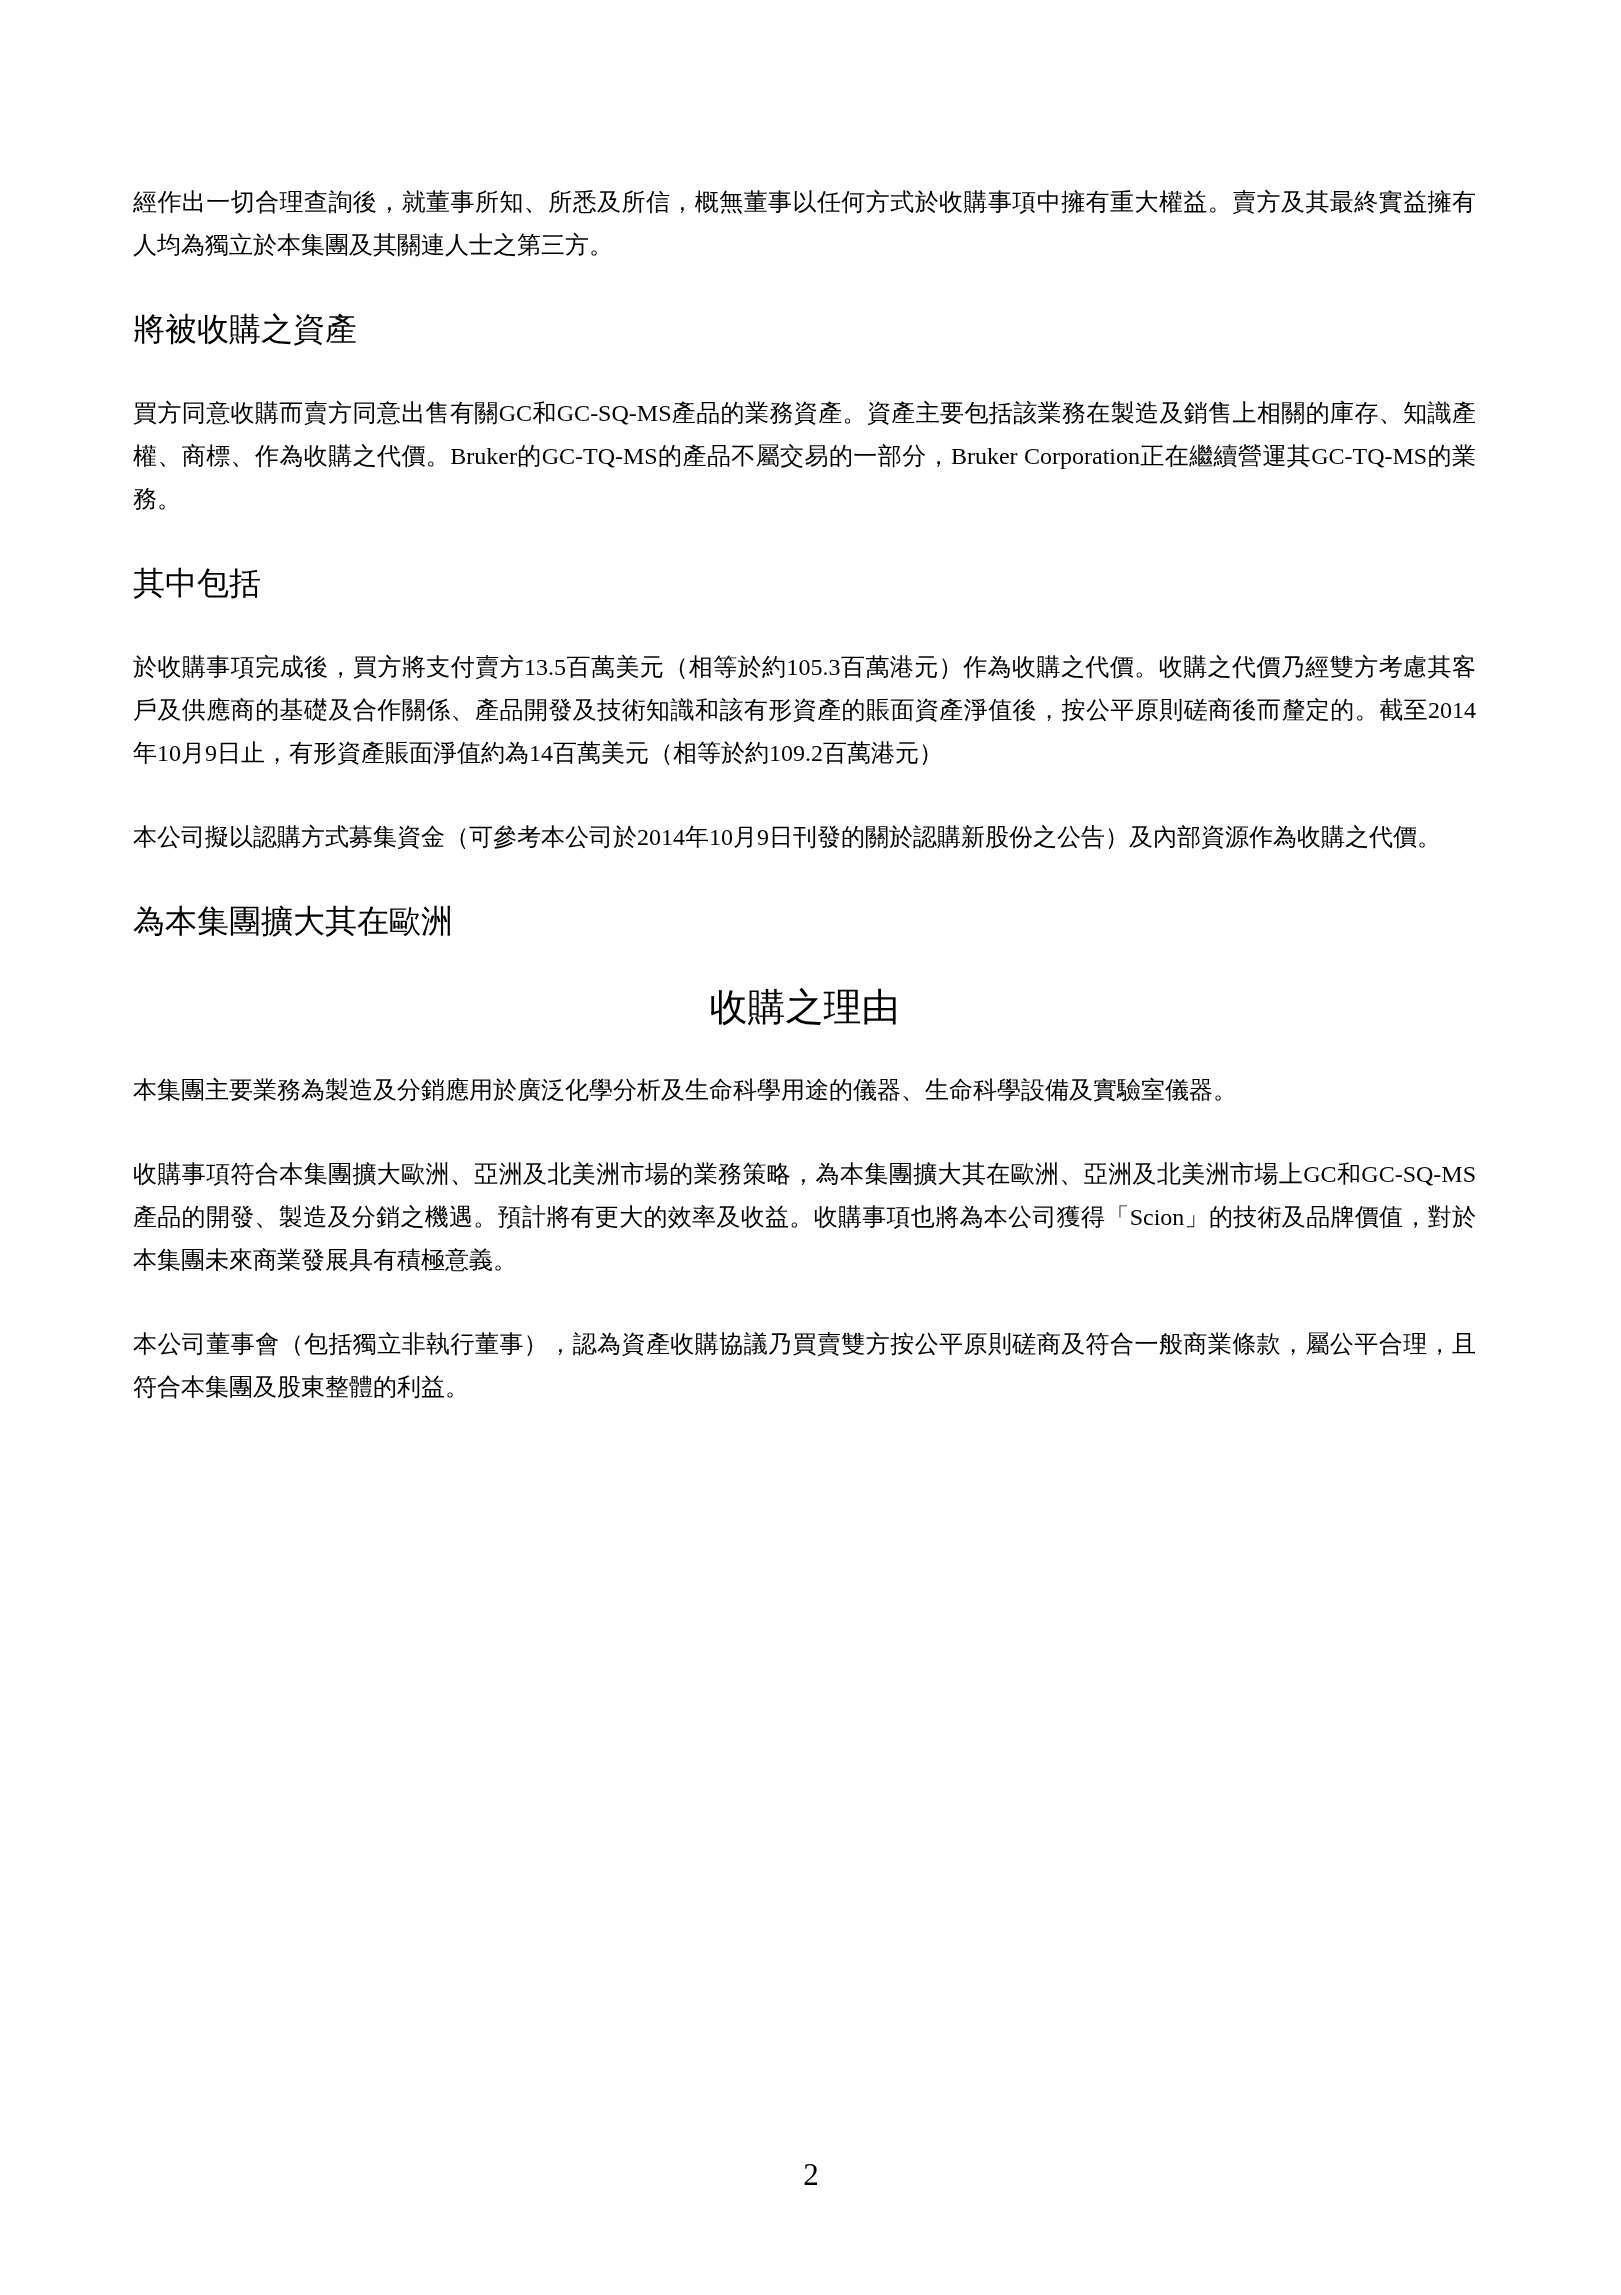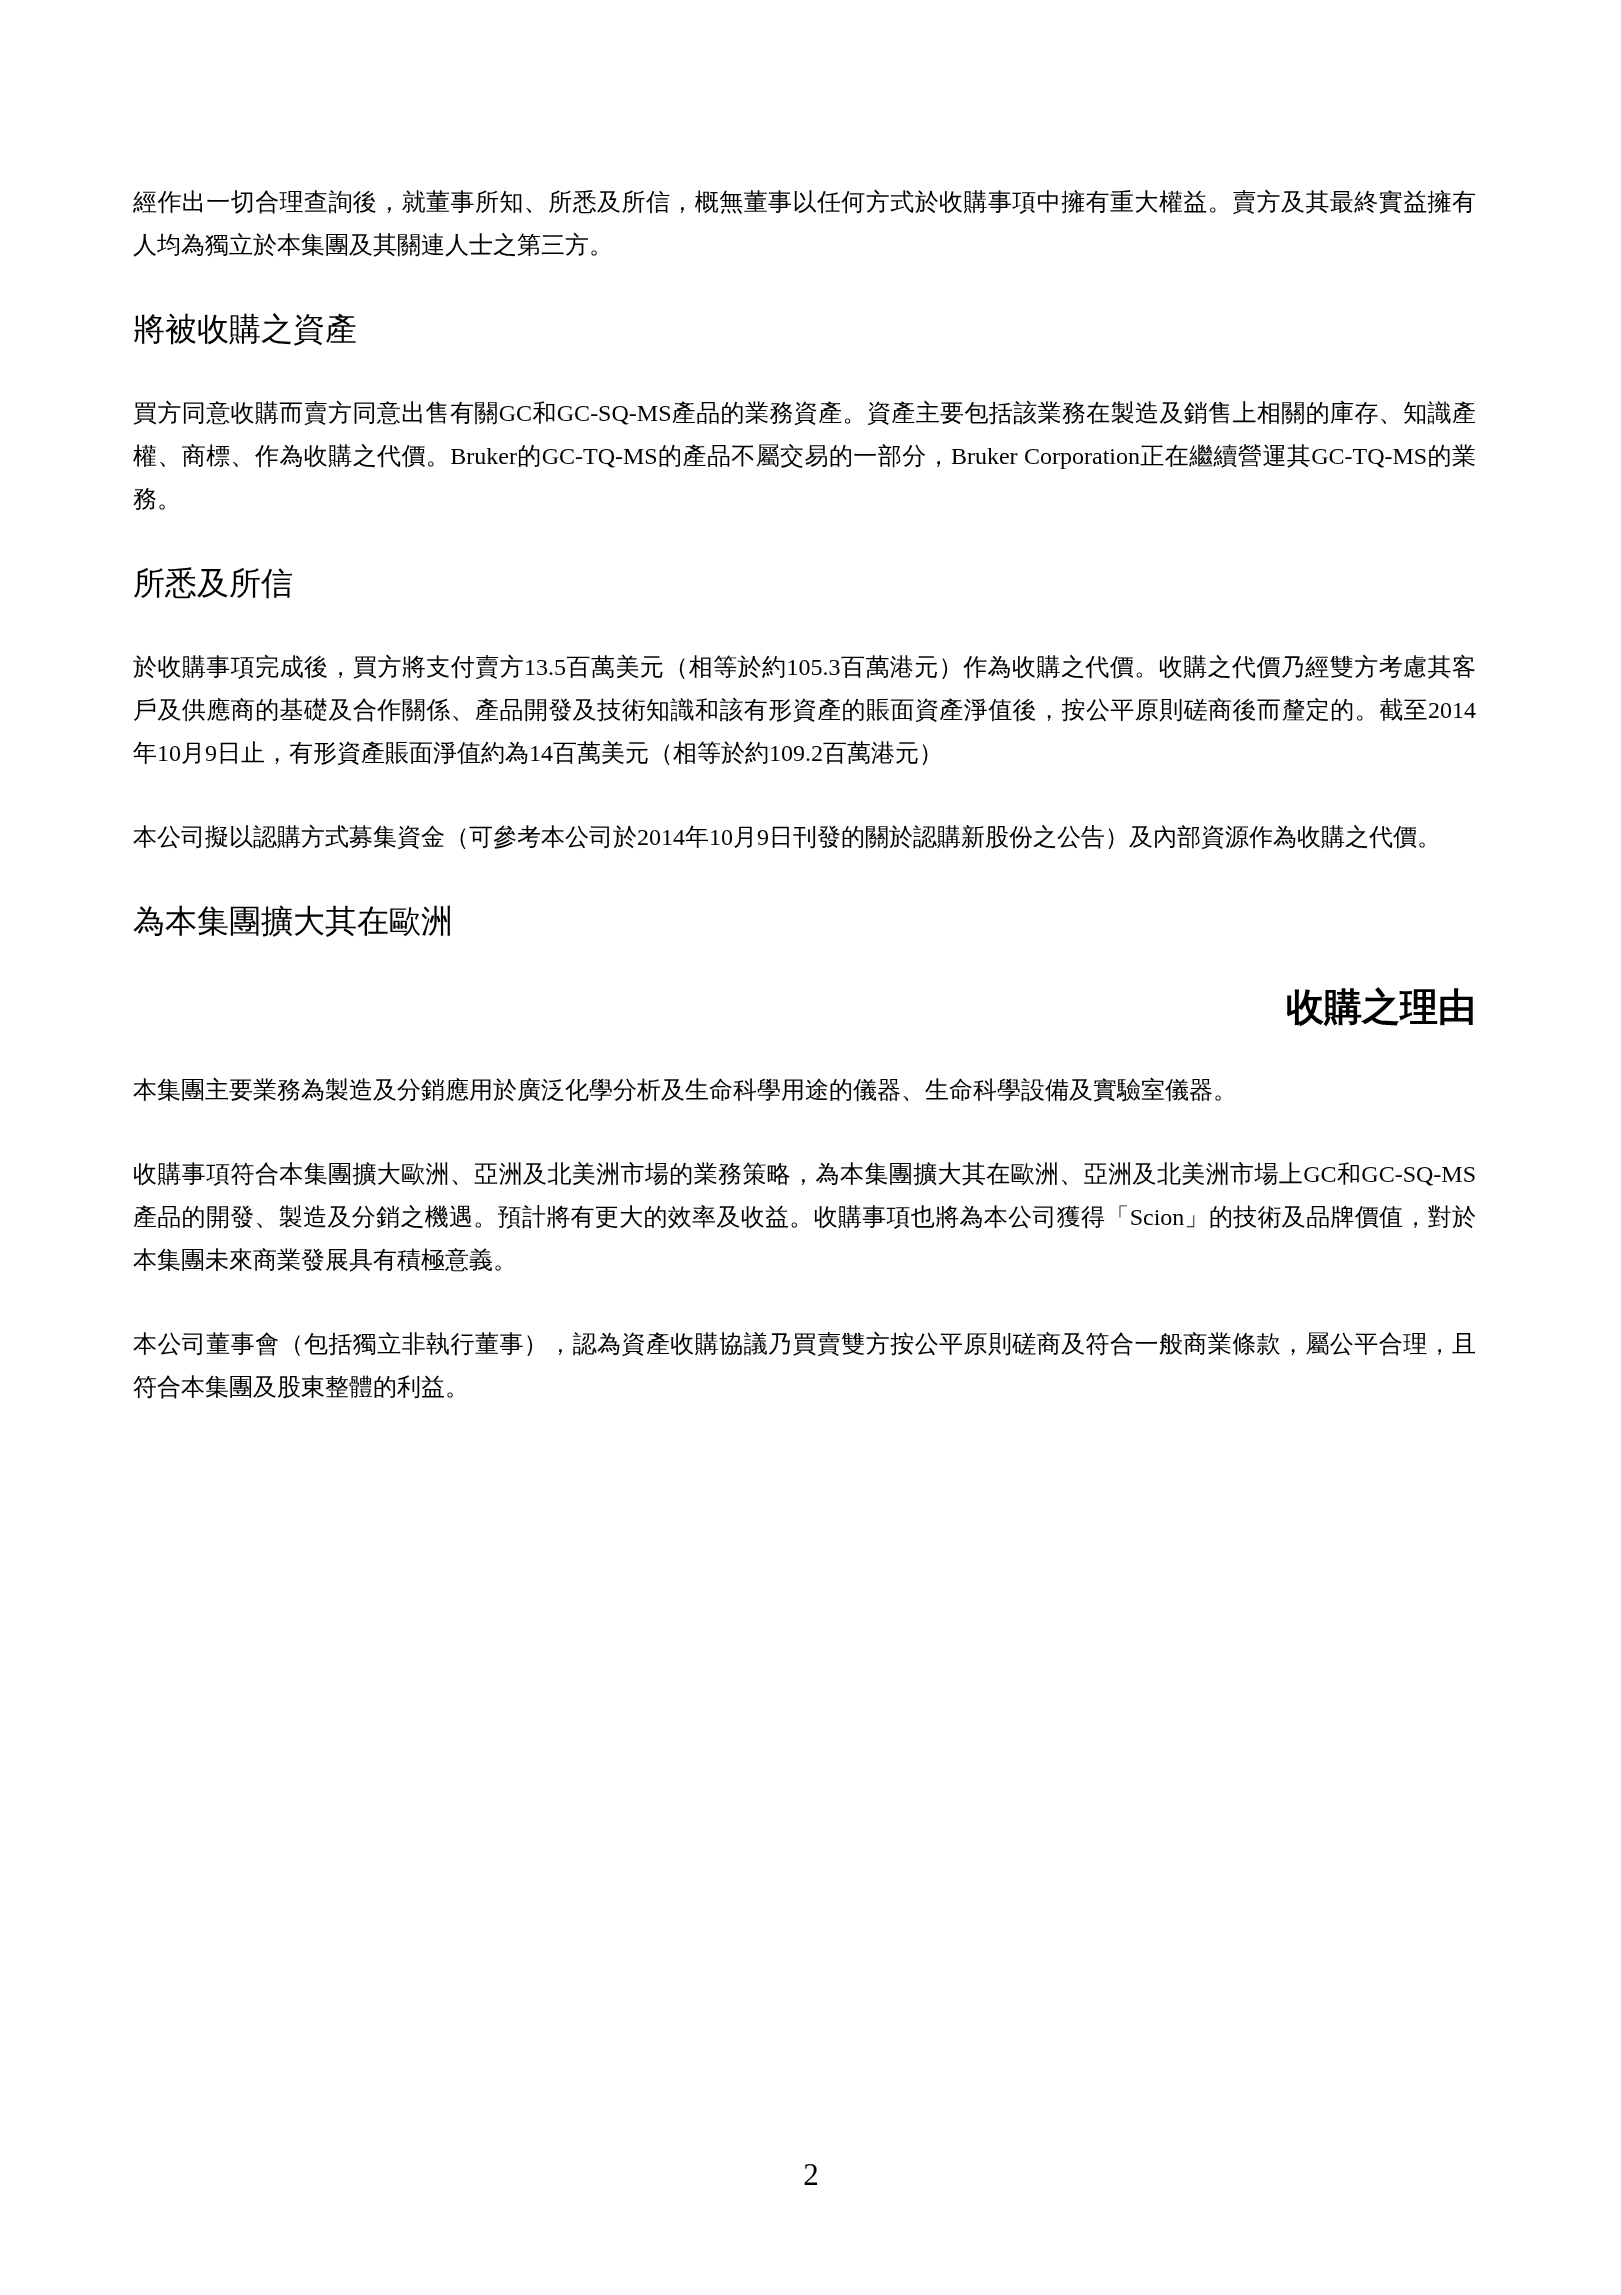--- a/index.html
+++ b/index.html
@@ -38,22 +38,22 @@
     font-size: 32px;
     line-height: 43px;
     margin: 0 0 41px 0;
     font-weight: normal;
     text-align: left;
   }
   .heading-major {
     font-size: 38px;
     line-height: 46px;
     margin: 0 0 39px 0;
-    font-weight: bold;
-    text-align: right;
+    font-weight: normal;
+    text-align: center;
   }
   .page-number {
     position: absolute;
     top: 2157px;
     left: 0;
     width: 100%;
     text-align: center;
     font-size: 31px;
     line-height: 35px;
   }
@@ -63,21 +63,21 @@
 
 <div class="page">
   <div class="content">
 
     <p class="para">經作出一切合理查詢後，就董事所知、所悉及所信，概無董事以任何方式於收購事項中擁有重大權益。賣方及其最終實益擁有人均為獨立於本集團及其關連人士之第三方。</p>
 
     <h2 class="heading">將被收購之資產</h2>
 
     <p class="para">買方同意收購而賣方同意出售有關GC和GC-SQ-MS產品的業務資產。資產主要包括該業務在製造及銷售上相關的庫存、知識產權、商標、作為收購之代價。Bruker的GC-TQ-MS的產品不屬交易的一部分，Bruker Corporation正在繼續營運其GC-TQ-MS的業務。</p>
 
-    <h2 class="heading">所悉及所信</h2>
+    <h2 class="heading">其中包括</h2>
 
     <p class="para">於收購事項完成後，買方將支付賣方13.5百萬美元（相等於約105.3百萬港元）作為收購之代價。收購之代價乃經雙方考慮其客戶及供應商的基礎及合作關係、產品開發及技術知識和該有形資產的賬面資產淨值後，按公平原則磋商後而釐定的。截至2014年10月9日止，有形資產賬面淨值約為14百萬美元（相等於約109.2百萬港元）</p>
 
     <p class="para">本公司擬以認購方式募集資金（可參考本公司於2014年10月9日刊發的關於認購新股份之公告）及內部資源作為收購之代價。</p>
 
     <h2 class="heading">為本集團擴大其在歐洲</h2>
 
 
 
     <h1 class="heading-major">收購之理由</h1>

